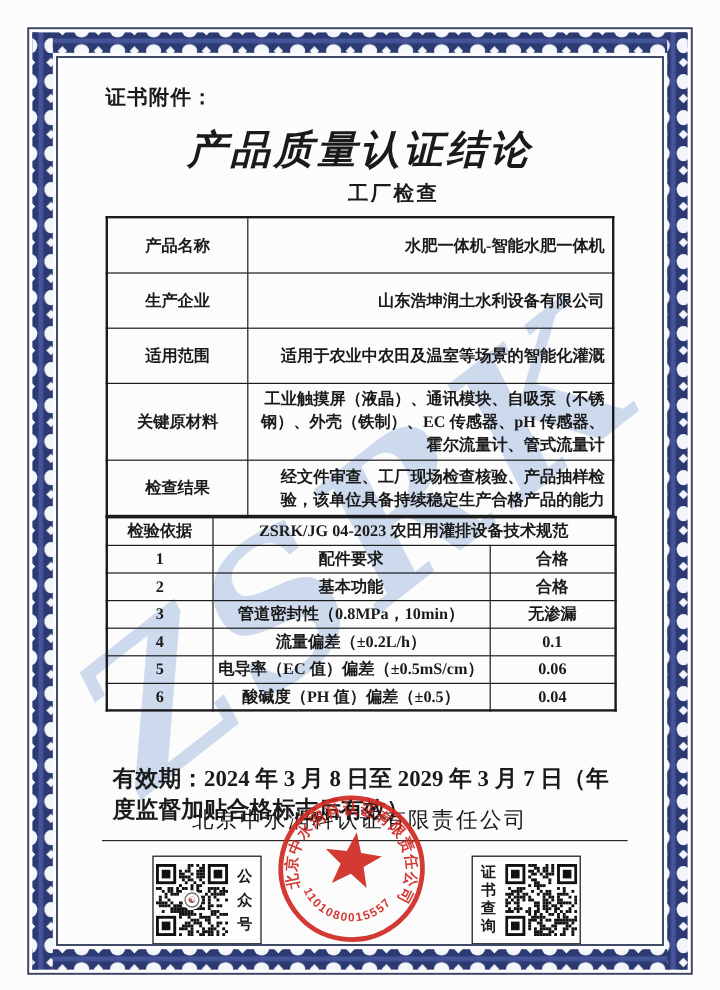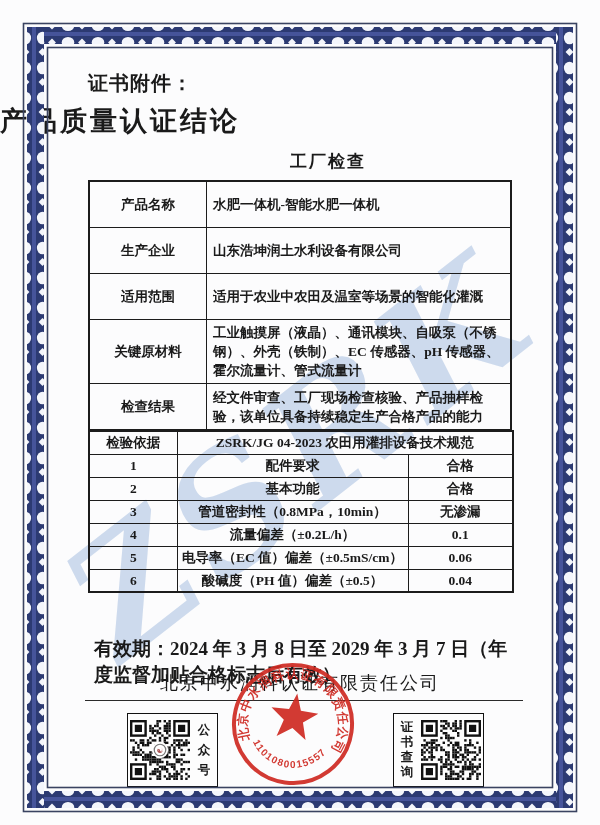--- a/index.html
+++ b/index.html
@@ -9,37 +9,37 @@
     font-family:"Liberation Serif","DejaVu Serif",serif;color:#1a1a1a;
   }
   .frame{position:absolute;left:0;top:0;z-index:3;pointer-events:none;}
   .watermark{
     position:absolute;left:300px;top:455px;z-index:0;
     transform:translate(-50%,-50%) rotate(-38deg);
     font-family:"DejaVu Serif",serif;font-style:italic;font-weight:600;
     font-size:158px;letter-spacing:10px;color:rgba(140,172,214,0.42);
     white-space:nowrap;user-select:none;
   }
-  .attach{position:absolute;left:88px;top:70px;z-index:2;font-size:20px;font-weight:700;letter-spacing:1px;}
+  .attach{position:absolute;left:88px;top:70px;z-index:2;font-size:17px;font-weight:700;letter-spacing:1px;}
   .title{
-    position:absolute;left:0;top:103px;width:100%;margin:0;z-index:2;
-    font-family:"Liberation Sans","DejaVu Sans",sans-serif;font-size:27px;font-weight:700;letter-spacing:3px;
+    position:absolute;left:0;top:103px;width:100%;margin:0;z-index:2;text-align:center;
+    font-family:"Liberation Sans","DejaVu Sans",sans-serif;font-size:33px;font-weight:700;letter-spacing:3px;font-style:italic;
   }
   .sec{
     position:absolute;left:0;width:100%;margin:0;z-index:2;text-align:center;
     font-family:Liberation Serif, serif;font-size:17px;font-weight:600;letter-spacing:2px;padding-left:28px;
   }
   .sec1{top:150px;}
   .sec2{top:403px;}
   table{position:absolute;left:88px;z-index:2;width:424px;border-collapse:collapse;background:transparent;
         border:2px solid #1c1c1c;table-layout:fixed;}
   td{border:1.5px solid #1c1c1c;font-size:13.5px;font-weight:600;line-height:19px;padding:3px 6px;vertical-align:middle;}
   .t1{top:180px;}
   .t1 td.lbl{width:112px;text-align:center;padding:13px 2px;}
-  .t1 td.val{text-align:left;padding-left:6px;}
+  .t1 td.val{text-align:right;padding-left:6px;}
   .t1 tr{height:29px;}
   .t2{top:430px;padding-left:36px;}
   .t2 td{text-align:center;padding:1px 4px;}
   .t2 tr{height:23px;}
   .validity{position:absolute;left:94px;top:636px;width:420px;z-index:2;font-size:19px;font-weight:700;}
   .company{position:absolute;left:0;top:671px;width:100%;z-index:1;text-align:center;
            font-size:18px;font-weight:500;letter-spacing:2px;}
   .rule{position:absolute;left:85px;top:700px;width:438px;height:0;border-top:1.6px solid #2a2a2a;z-index:1;}
   .qrbox{position:absolute;top:713px;height:68px;border:1.8px solid #111;z-index:2;background:#fdfdfd;
          display:flex;align-items:center;gap:3px;padding:2px;}

